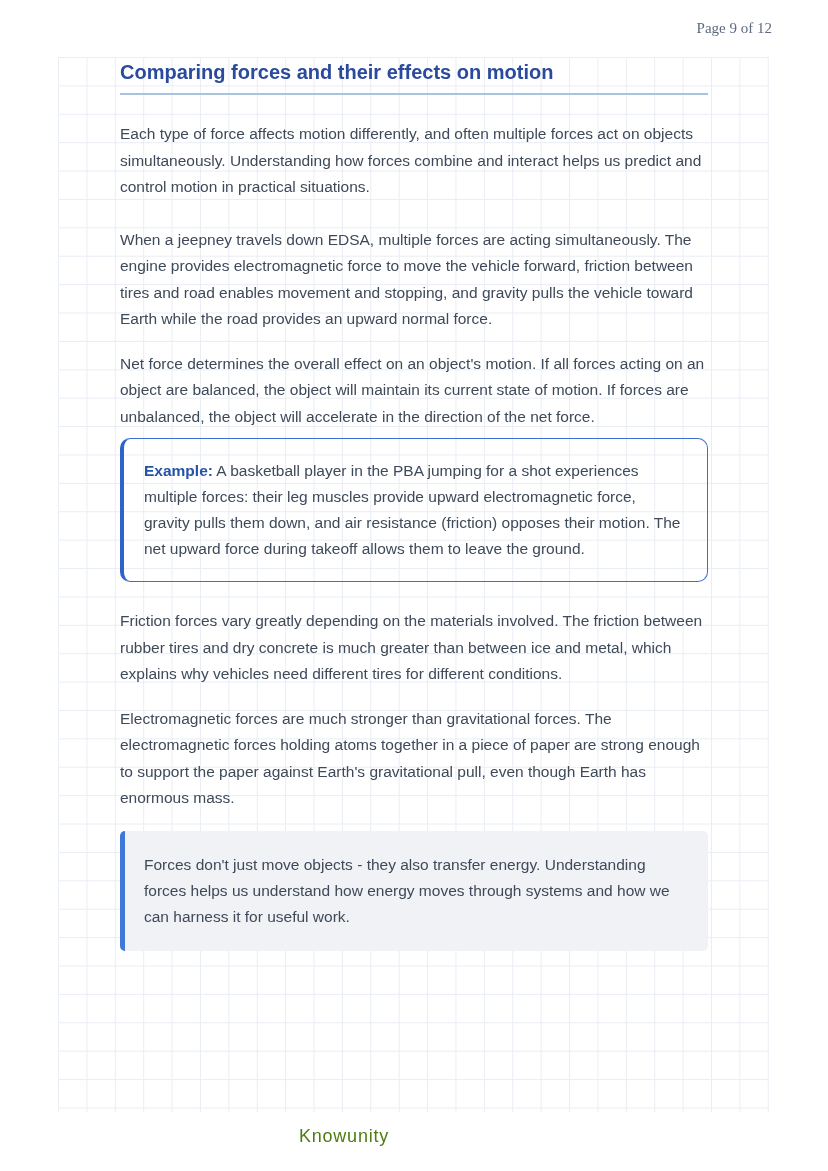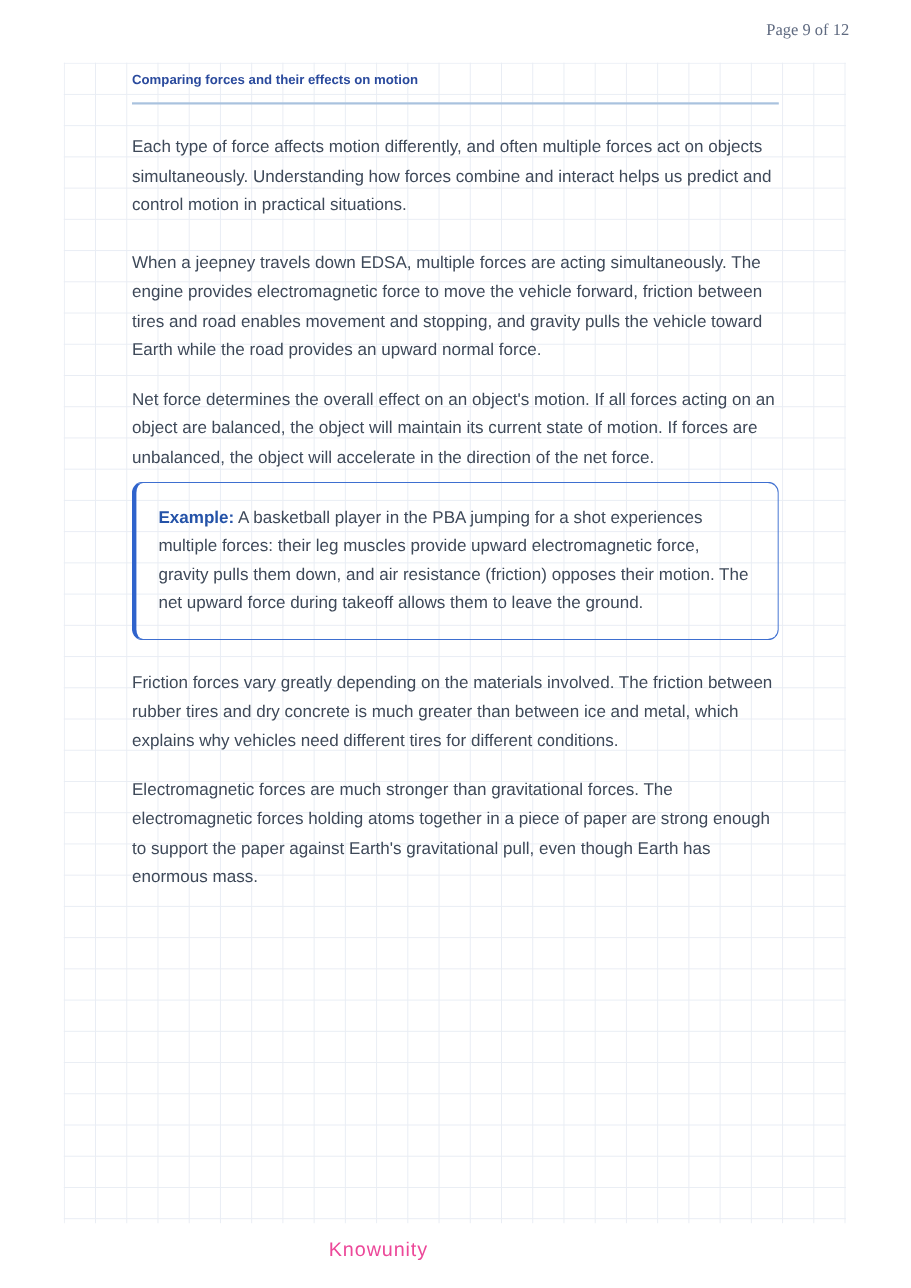--- a/index.html
+++ b/index.html
@@ -39,21 +39,21 @@
     position: absolute;
     left: 120px;
     top: 57px;
     width: 588px;
     color: #3e4959;
     font-size: 15.5px;
     line-height: 26.5px;
   }
 
   .sec-heading {
-    font-size: 12px;
+    font-size: 20px;
     font-weight: bold;
     color: #2a4a9d;
     line-height: 18px;
     padding-bottom: 12px;
     border-bottom: 2px solid #a9c2de;
   }
   .sec-first .sec-heading { margin-top: 6px; }
   .sec-rest  .sec-heading { margin-top: 27px; }
 
   .para { margin-top: 26px; }
@@ -82,21 +82,21 @@
   }
 
   .footer-brand {
     position: absolute;
     left: 0;
     top: 1126px;
     width: 688px;
     text-align: center;
     font-size: 18px;
     letter-spacing: 0.8px;
-    color: #ec4899;
+    color: #4d7c0f;
   }
 </style>
 </head>
 <body>
 
 <div class="page-number">Page 9 of 12</div>
 
 <div class="grid-paper"></div>
 
 <main class="content">
@@ -112,17 +112,18 @@
 
     <div class="example-box">
       <span class="example-label">Example:</span><span> A basketball player in the PBA jumping for a shot experiences multiple forces: their leg muscles provide upward electromagnetic force, gravity pulls them down, and air resistance (friction) opposes their motion. The net upward force during takeoff allows them to leave the ground.</span>
     </div>
   </section>
 
   <section class="sec-rest">
     <p class="para">Friction forces vary greatly depending on the materials involved. The friction between rubber tires and dry concrete is much greater than between ice and metal, which explains why vehicles need different tires for different conditions.</p>
     <p class="para">Electromagnetic forces are much stronger than gravitational forces. The electromagnetic forces holding atoms together in a piece of paper are strong enough to support the paper against Earth's gravitational pull, even though Earth has enormous mass.</p>
 
+    <div class="callout-box">Forces don't just move objects - they also transfer energy. Understanding forces helps us understand how energy moves through systems and how we can harness it for useful work.</div>
   </section>
 
 </main>
 
 <div class="footer-brand">Knowunity</div>
 
 </body></html>

